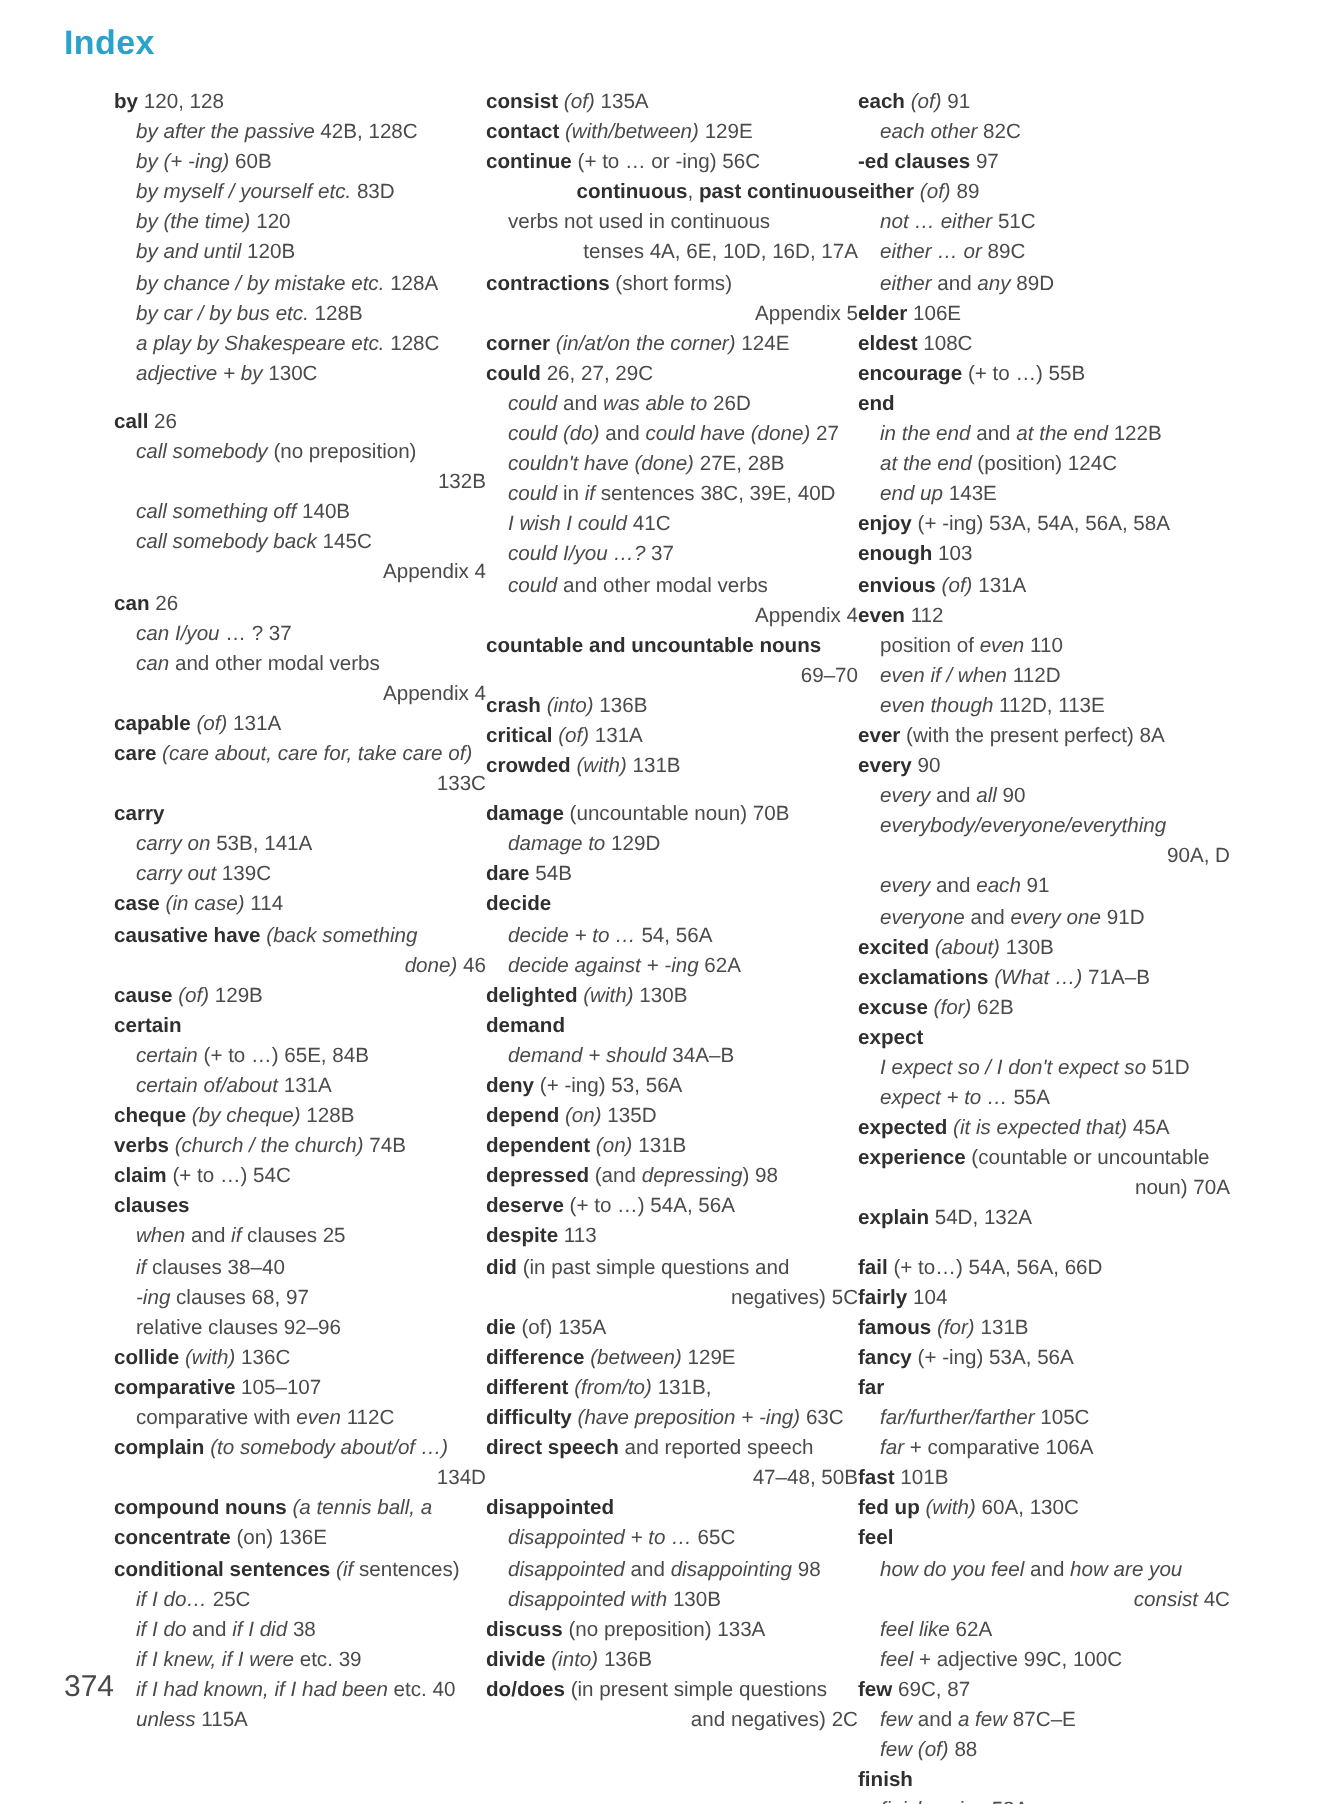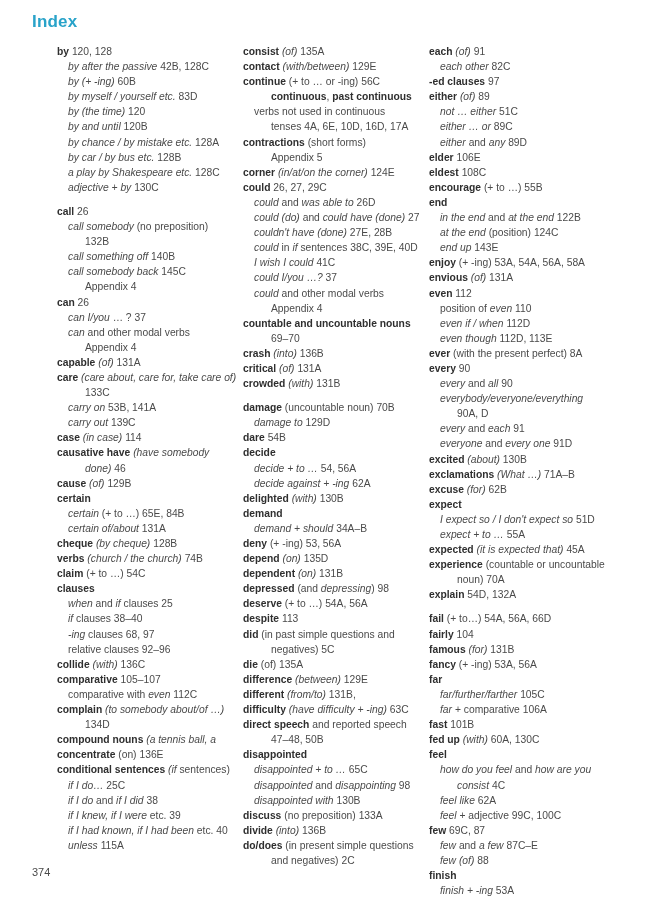--- a/index.html
+++ b/index.html
@@ -63,30 +63,31 @@
   .line.head {
     text-indent: 0px;
     padding-left: 0px;
   }
   .line.sub {
     padding-left: 11px;
     text-indent: -0px;
   }
   .line.sub2 {
     padding-left: 28px;
+    text-align: right;
   }
   .b { font-weight: bold; color: #2f2f2f; }
   .i { font-style: italic; }
   .n { font-style: normal; font-weight: normal; }
 
   #page-number {
     position: absolute;
     left: 32px;
-    top: 866px;
-    font-size: 11px;
+    top: 835px;
+    font-size: 15px;
     color: #4a4a4a;
   }
 </style>
 </head>
 <body>
 
 <div id="page">
 
   <div id="page-title">Index</div>
 
@@ -119,28 +120,29 @@
           <div class="line sub2"><span class="n">Appendix 4</span></div>
         </div>
         <div class="entry">
           <div class="line head"><span class="b">capable</span><span class="i"> (of)</span><span class="n"> 131A</span></div>
         </div>
         <div class="entry">
           <div class="line head"><span class="b">care</span><span class="i"> (care about, care for, take care of)</span></div>
           <div class="line sub2"><span class="n">133C</span></div>
         </div>
         <div class="entry">
+          <div class="line head"><span class="b">carry</span></div>
           <div class="line sub"><span class="i">carry on</span><span class="n">  53B, 141A</span></div>
           <div class="line sub"><span class="i">carry out</span><span class="n">  139C</span></div>
         </div>
         <div class="entry">
           <div class="line head"><span class="b">case</span><span class="i"> (in case)</span><span class="n"> 114</span></div>
         </div>
         <div class="entry">
-          <div class="line head"><span class="b">causative have</span><span class="i"> (have somebody</span></div>
+          <div class="line head"><span class="b">causative have</span><span class="i"> (back something</span></div>
           <div class="line sub2"><span class="i">done)</span><span class="n"> 46</span></div>
         </div>
         <div class="entry">
           <div class="line head"><span class="b">cause</span><span class="i"> (of)</span><span class="n"> 129B</span></div>
         </div>
         <div class="entry">
           <div class="line head"><span class="b">certain</span></div>
           <div class="line sub"><span class="i">certain</span><span class="n"> (+ to …)</span><span class="n">  65E, 84B</span></div>
           <div class="line sub"><span class="i">certain of/about</span><span class="n">  131A</span></div>
         </div>
@@ -276,21 +278,21 @@
         <div class="entry">
           <div class="line head"><span class="b">die</span><span class="n"> (of)</span><span class="n"> 135A</span></div>
         </div>
         <div class="entry">
           <div class="line head"><span class="b">difference</span><span class="i"> (between)</span><span class="n"> 129E</span></div>
         </div>
         <div class="entry">
           <div class="line head"><span class="b">different</span><span class="i"> (from/to)</span><span class="n"> 131B,</span></div>
         </div>
         <div class="entry">
-          <div class="line head"><span class="b">difficulty</span><span class="i"> (have difficulty + -ing)</span><span class="n"> 63C</span></div>
+          <div class="line head"><span class="b">difficulty</span><span class="i"> (have preposition + -ing)</span><span class="n"> 63C</span></div>
         </div>
         <div class="entry">
           <div class="line head"><span class="b">direct speech</span><span class="n"> and reported speech</span></div>
           <div class="line sub2"><span class="n">47–48, 50B</span></div>
         </div>
         <div class="entry">
           <div class="line head"><span class="b">disappointed</span></div>
           <div class="line sub"><span class="i">disappointed + to …</span><span class="n">  65C</span></div>
           <div class="line sub"><span class="i">disappointed</span><span class="n"> and </span><span class="i">disappointing</span><span class="n">  98</span></div>
           <div class="line sub"><span class="i">disappointed with</span><span class="n">  130B</span></div>
@@ -330,20 +332,23 @@
           <div class="line head"><span class="b">encourage</span><span class="n">  (+ to …)</span><span class="n">  55B</span></div>
         </div>
         <div class="entry">
           <div class="line head"><span class="b">end</span></div>
           <div class="line sub"><span class="i">in the end</span><span class="n"> and </span><span class="i">at the end</span><span class="n">  122B</span></div>
           <div class="line sub"><span class="i">at the end</span><span class="n"> (position)  124C</span></div>
           <div class="line sub"><span class="i">end up</span><span class="n">  143E</span></div>
         </div>
         <div class="entry">
           <div class="line head"><span class="b">enjoy</span><span class="n"> (+ -ing)</span><span class="n"> 53A, 54A, 56A, 58A</span></div>
+        </div>
+        <div class="entry">
+          <div class="line head"><span class="b">enough</span><span class="n">  103</span></div>
         </div>
         <div class="entry">
           <div class="line head"><span class="b">envious</span><span class="i"> (of)</span><span class="n"> 131A</span></div>
         </div>
         <div class="entry">
           <div class="line head"><span class="b">even</span><span class="n">  112</span></div>
           <div class="line sub"><span class="n">position of </span><span class="i">even</span><span class="n">  110</span></div>
           <div class="line sub"><span class="i">even if / when</span><span class="n">  112D</span></div>
           <div class="line sub"><span class="i">even though</span><span class="n">  112D, 113E</span></div>
         </div>

